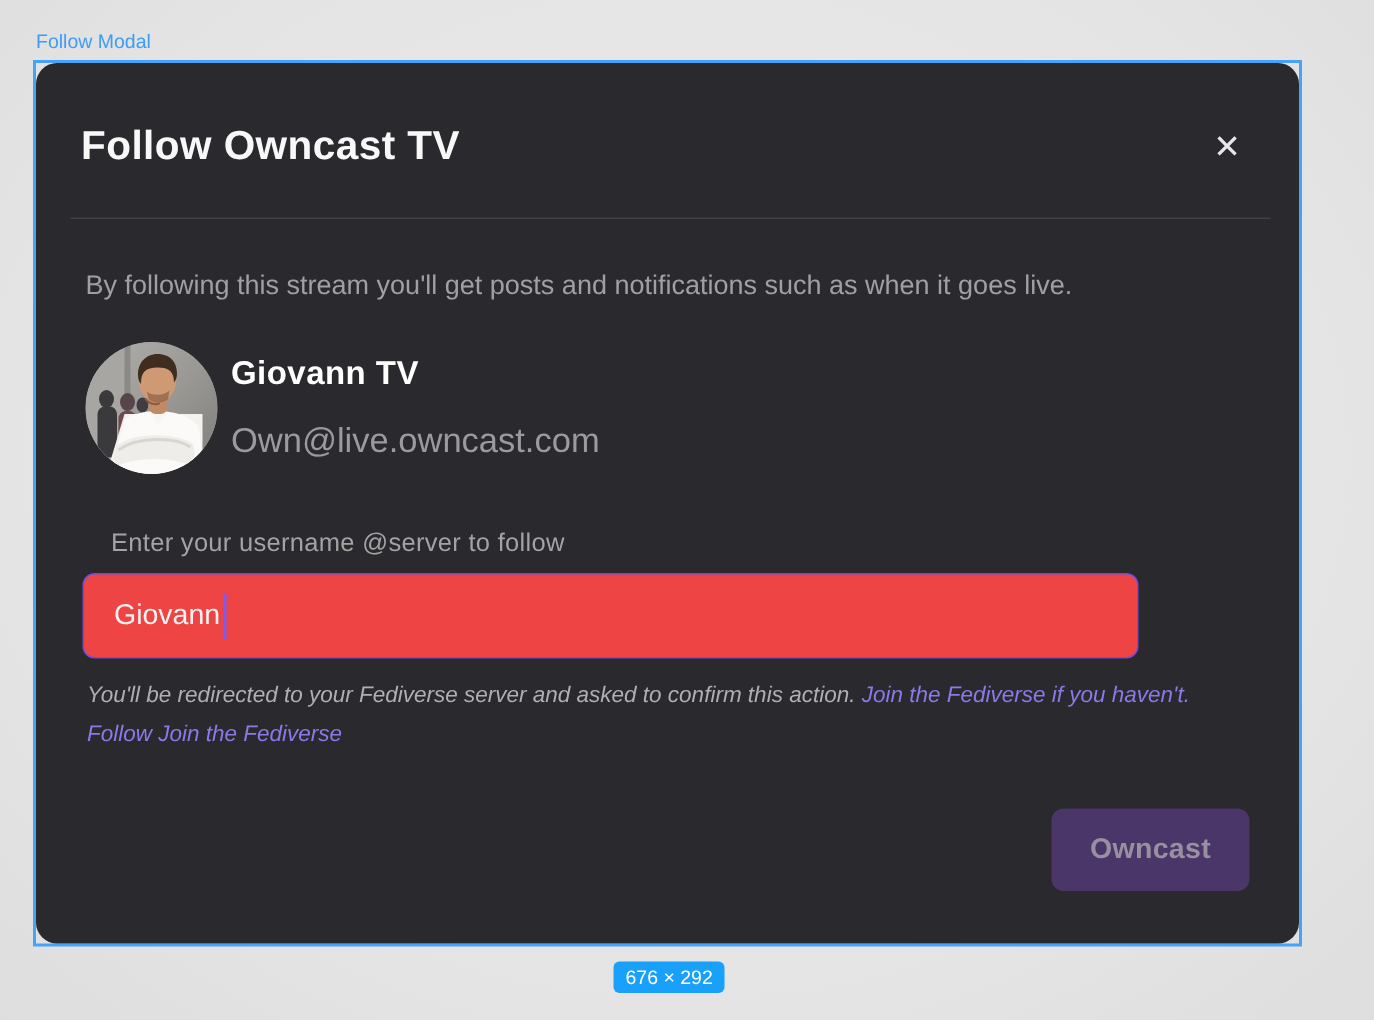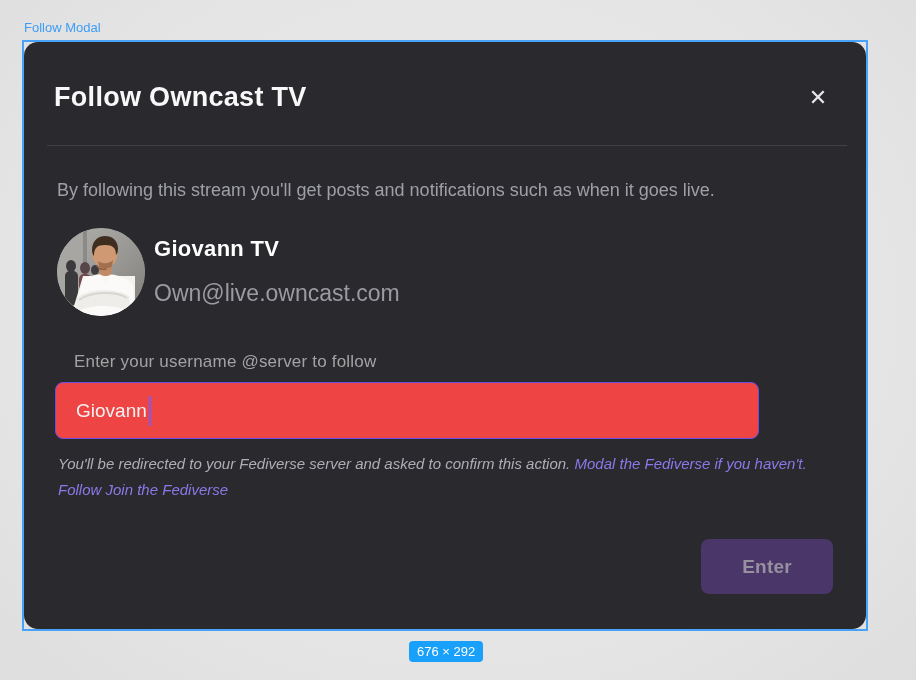--- a/index.html
+++ b/index.html
@@ -170,26 +170,26 @@
       <div class="account-name">Giovann TV</div>
       <div class="account-address">Own@live.owncast.com</div>
 
       <label class="input-label">Enter your username @server to follow</label>
 
       <div class="username-input" role="textbox">
         <span class="input-text">Giovann</span>
         <span class="caret"></span>
       </div>
 
-      <p class="helper-line1"><span>You'll be redirected to your Fediverse server and asked to confirm this action. </span><span class="helper-link">Modal the Fediverse if you haven't.</span></p>
+      <p class="helper-line1"><span>You'll be redirected to your Fediverse server and asked to confirm this action. </span><span class="helper-link">Join the Fediverse if you haven't.</span></p>
 
       <p class="helper-line2">Follow Join the Fediverse</p>
 
       <div class="button-row">
-        <button class="btn btn-follow">Enter</button>
+        <button class="btn btn-follow">Owncast</button>
       </div>
 
     </div>
   </div>
 
   <div class="dim-badge">676 × 292</div>
 
 </div>
 
 </body></html>

